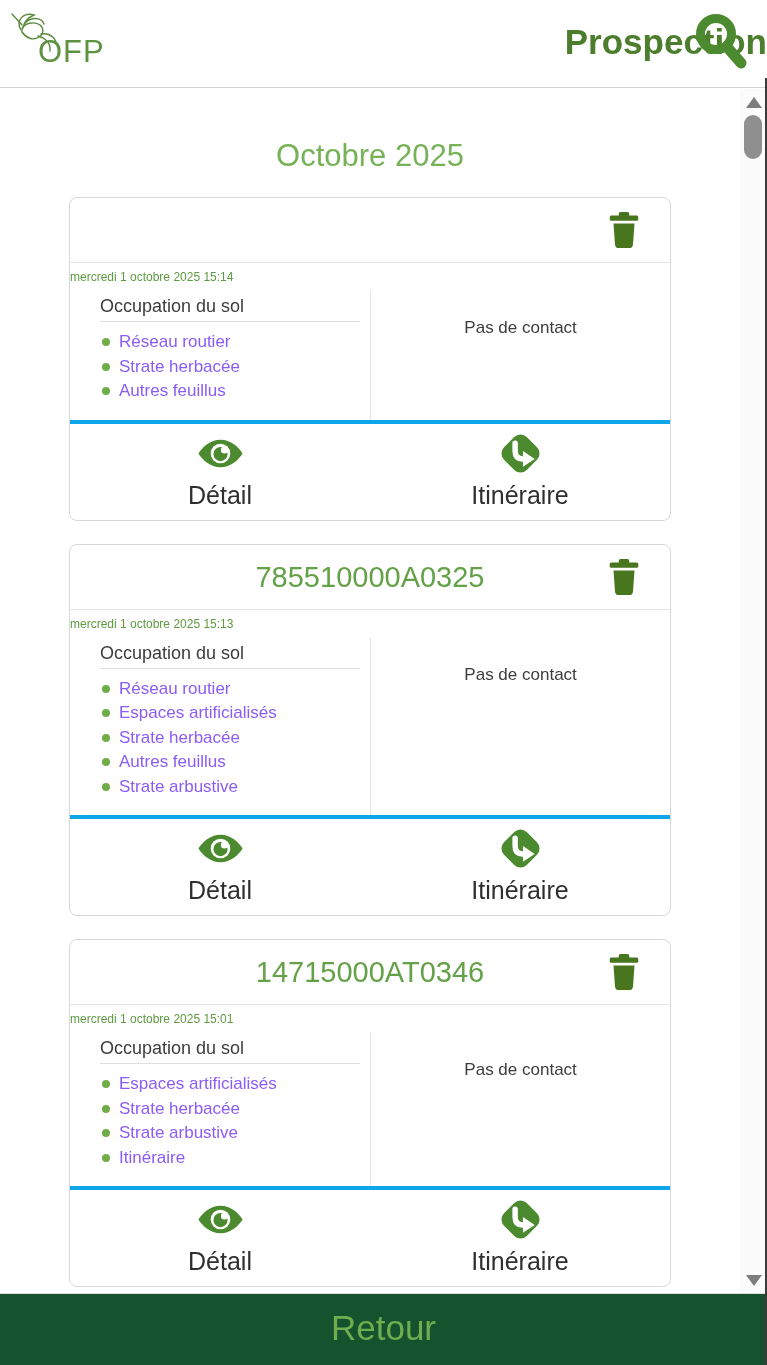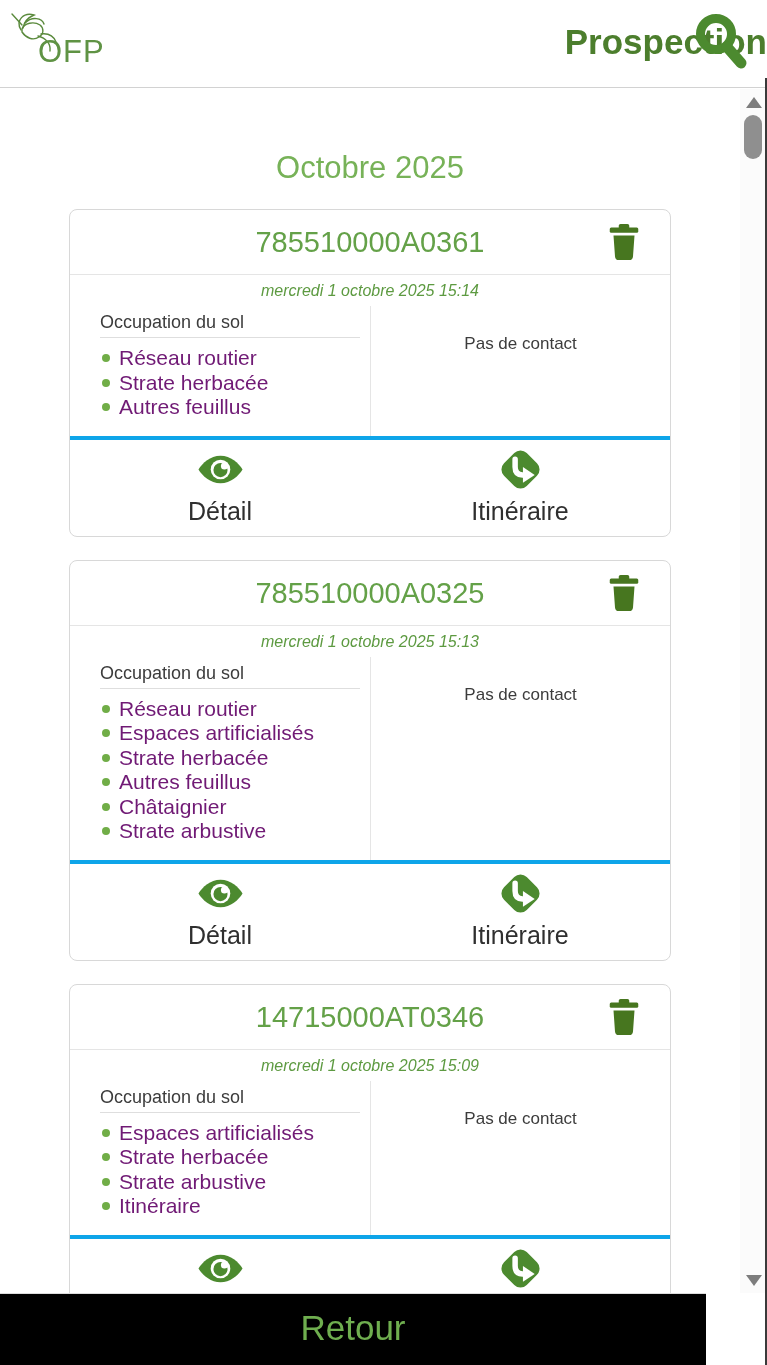--- a/index.html
+++ b/index.html
@@ -25,51 +25,51 @@
   .app-title {
     position: absolute; left: 0; right: 0; top: 22px; text-align: right;
     font-size: 35px; font-weight: 700; color: #4c7e2d;
   }
   .search-btn {
     position: absolute; right: 14px; top: 8px; width: 66px; height: 70px;
     background: none; border: none; padding: 0; cursor: pointer;
   }
 
   
-  .content { position: absolute; top: 89px; left: 0; right: 27px; bottom: 0; background: #fff; overflow: hidden; margin-top: 12px; }
+  .content { position: absolute; top: 89px; left: 0; right: 27px; bottom: 0; background: #fff; overflow: hidden; }
   .month-heading {
     margin: 48px 0 22px; text-align: center;
     font-size: 31px; font-weight: 400; color: #77b258; line-height: 38px;
   }
 
   .card {
     width: 602px; margin: 0 auto 23px; background: #fff;
     border: 1px solid #d8d8d8; border-radius: 8px; position: relative;
   }
   .card-title-row { position: relative; height: 64px; }
   .card-id {
     text-align: center; padding-top: 16px;
     font-size: 29px; color: #64a148; font-weight: 400;
   }
   .delete-btn {
     position: absolute; right: 26px; top: 12px; width: 40px; height: 42px;
     background: none; border: none; padding: 0; cursor: pointer;
   }
   .h-divider { border: none; border-top: 1px solid #e5e5e5; margin: 0; }
-  .card-date { text-align: center; font-size: 16px; color: #5d9a41; padding: 7px 0 6px; font-style: italic; }
+  .card-date { text-align: left; font-size: 12px; color: #5d9a41; padding: 7px 0 6px; }
   .card-columns { display: flex; }
   .col-left { width: 50.2%; padding: 6px 10px 16px 30px; border-right: 1px solid #e5e5e5; }
   .occupation-title {
     text-align: left; font-size: 18px; color: #3c3c3c;
     padding-bottom: 4px; border-bottom: 1px solid #dedede;
   }
   .occupation-list { list-style: none; margin: 8px 0 0; padding: 0; }
   .occupation-list li {
-    position: relative; padding-left: 19px; font-size: 21px;
-    line-height: 24.5px; color: #701a75;
+    position: relative; padding-left: 19px; font-size: 17px;
+    line-height: 24.5px; color: #8b5cf6;
   }
   .occupation-list li::before {
     content: ""; position: absolute; left: 2px; top: 8px;
     width: 8px; height: 8px; border-radius: 50%; background: #70ad47;
   }
   .col-right { width: 49.8%; padding-top: 28px; text-align: center; font-size: 17px; color: #3c3c3c; }
   .card-footer { border-top: 4px solid #0ea5e9; display: flex; padding: 6px 0 10px; }
   .action { width: 50%; text-align: center; cursor: pointer; background: none; border: none; padding: 0; }
   .action-label { font-size: 25px; color: #2f2f2f; margin-top: 1px; font-family: "Liberation Sans", sans-serif; }
 
@@ -91,22 +91,22 @@
     position: absolute; bottom: 7px; left: 50%; margin-left: -8px; cursor: pointer;
     width: 0; height: 0;
     border-left: 8px solid transparent; border-right: 8px solid transparent;
     border-top: 11px solid #7d7d7d;
   }
 
   .right-edge { position: absolute; top: 78px; right: 0; width: 2px; bottom: 0; background: #3a3a3a; z-index: 40; }
 
   
   .footer {
-    position: absolute; bottom: 0; left: 0; width: 706px; height: 72px;
-    background: #000000; border-top: 1px solid #dcdcdc; z-index: 20; text-align: center;
+    position: absolute; bottom: 0; left: 0; width: 767px; height: 72px;
+    background: #14532d; border-top: 1px solid #dcdcdc; z-index: 20; text-align: center;
   }
   .back-btn {
     display: inline-block; margin-top: 13px; background: none; border: none; cursor: pointer;
     font-size: 35px; color: #6fae4f; font-family: "Liberation Sans", sans-serif;
   }
 </style>
 </head>
 <body>
 
 <div class="header">
@@ -130,21 +130,20 @@
       <line x1="38" y1="38" x2="52" y2="54" stroke="#4c8a2f" stroke-width="11" stroke-linecap="round"></line>
     </svg>
   </button>
 </div>
 
 <div class="content">
   <div class="month-heading">Octobre 2025</div>
 
   <div class="card">
     <div class="card-title-row">
-      <div class="card-id">785510000A0361</div>
       <button class="delete-btn">
         <svg width="36" height="40" viewBox="0 0 24 26">
           <rect x="8.5" y="1" width="7" height="3.4" rx="1.2" fill="#47761f"></rect>
           <rect x="2.5" y="3.4" width="19" height="3.4" rx="1" fill="#47761f"></rect>
           <path d="M5 8.6 h14 l-1 14 a2.6 2.6 0 0 1 -2.6 2.4 h-6.8 a2.6 2.6 0 0 1 -2.6 -2.4 Z" fill="#47761f"></path>
         </svg>
       </button>
     </div>
     <hr class="h-divider">
     <div class="card-date">mercredi 1 octobre 2025 15:14</div>
@@ -194,21 +193,20 @@
     <hr class="h-divider">
     <div class="card-date">mercredi 1 octobre 2025 15:13</div>
     <div class="card-columns">
       <div class="col-left">
         <div class="occupation-title">Occupation du sol</div>
         <ul class="occupation-list">
           <li>Réseau routier</li>
           <li>Espaces artificialisés</li>
           <li>Strate herbacée</li>
           <li>Autres feuillus</li>
-          <li>Châtaignier</li>
           <li>Strate arbustive</li>
         </ul>
       </div>
       <div class="col-right">Pas de contact</div>
     </div>
     <div class="card-footer">
       <button class="action">
         <svg width="47" height="47" viewBox="0 0 48 48">
           <path d="M24 10 C34.5 10 42.5 17.5 46.5 24 C42.5 30.5 34.5 38 24 38 C13.5 38 5.5 30.5 1.5 24 C5.5 17.5 13.5 10 24 10 Z" fill="#4c8a2f"></path>
           <circle cx="24" cy="24" r="10" fill="#ffffff"></circle>
@@ -233,21 +231,21 @@
       <div class="card-id">14715000AT0346</div>
       <button class="delete-btn">
         <svg width="36" height="40" viewBox="0 0 24 26">
           <rect x="8.5" y="1" width="7" height="3.4" rx="1.2" fill="#47761f"></rect>
           <rect x="2.5" y="3.4" width="19" height="3.4" rx="1" fill="#47761f"></rect>
           <path d="M5 8.6 h14 l-1 14 a2.6 2.6 0 0 1 -2.6 2.4 h-6.8 a2.6 2.6 0 0 1 -2.6 -2.4 Z" fill="#47761f"></path>
         </svg>
       </button>
     </div>
     <hr class="h-divider">
-    <div class="card-date">mercredi 1 octobre 2025 15:09</div>
+    <div class="card-date">mercredi 1 octobre 2025 15:01</div>
     <div class="card-columns">
       <div class="col-left">
         <div class="occupation-title">Occupation du sol</div>
         <ul class="occupation-list">
           <li>Espaces artificialisés</li>
           <li>Strate herbacée</li>
           <li>Strate arbustive</li>
           <li>Itinéraire</li>
         </ul>
       </div>

